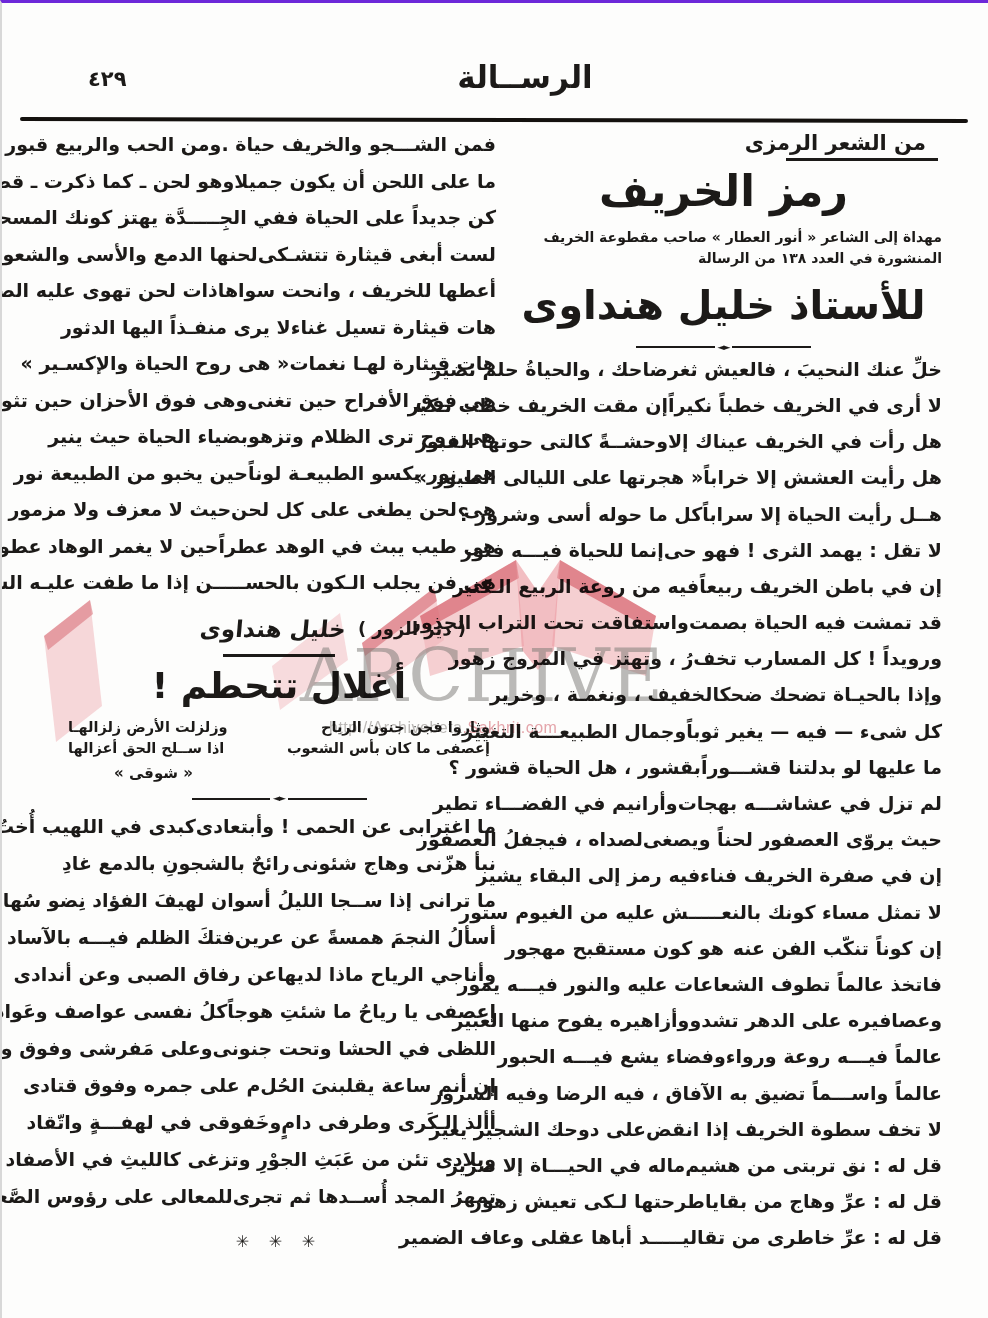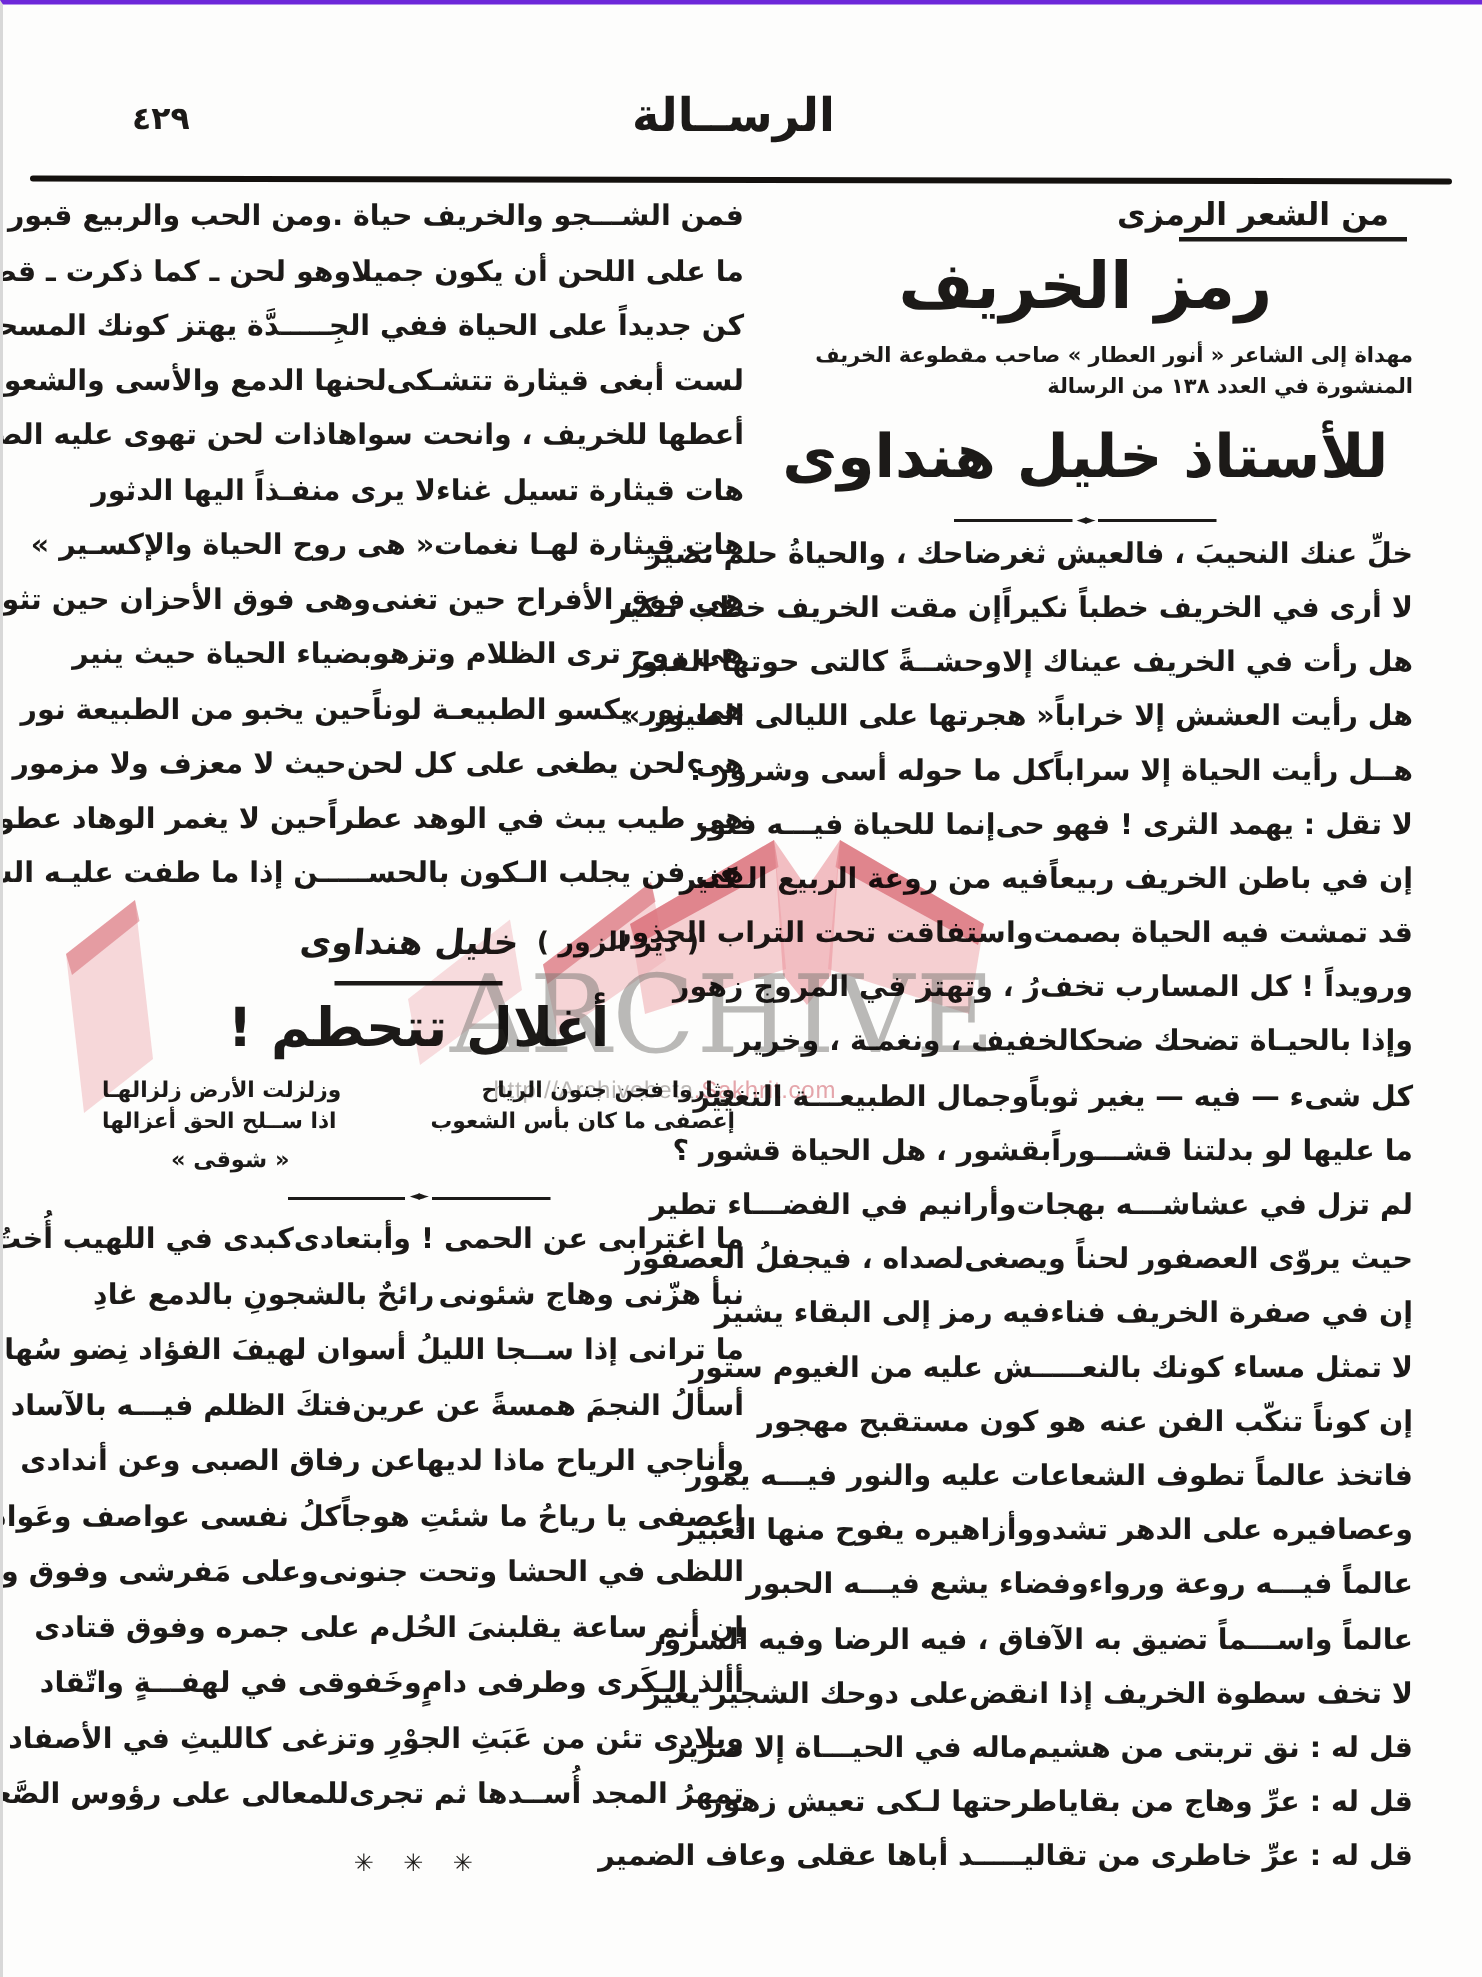--- a/index.html
+++ b/index.html
@@ -4,21 +4,21 @@
 <style>
   html,body{margin:0;padding:0;background:#e9e9e9;}
   .page{
     position:relative;width:988px;height:1318px;background:#fefefdb;
     background:#fdfdfc;color:#1c1a18;overflow:hidden;box-sizing:border-box;
     border-top:3px solid #6d28d9;border-left:2px solid #d8d8d8;
     font-family:"DejaVu Sans",sans-serif;
   }
   
   .page-number{position:absolute;left:86px;top:64px;font-size:21px;font-weight:bold;}
-  .masthead{position:absolute;left:412px;top:56px;width:150px;text-align:center;
+  .masthead{position:absolute;left:448px;top:56px;width:150px;text-align:center;
     font-size:31px;font-weight:bold;letter-spacing:1px;}
   .header-rule{position:absolute;left:18px;top:115px;width:948px;height:4px;
     background:#14110e;border-radius:3px;transform:rotate(0.12deg);}
   
   .col{position:absolute;direction:rtl;}
   .col-right{right:46px;top:128px;width:437px;}
   .col-left{left:60px;top:124px;width:434px;}
   .kicker{font-size:21px;font-weight:bold;margin-left:auto;width:max-content;margin-right:16px;}
   .kicker-underline{width:152px;height:3px;background:#1c1a18;margin:3px 4px 0 auto;}
   .poem-title{font-size:43px;font-weight:bold;text-align:center;margin-top:4px;line-height:1.25;}

